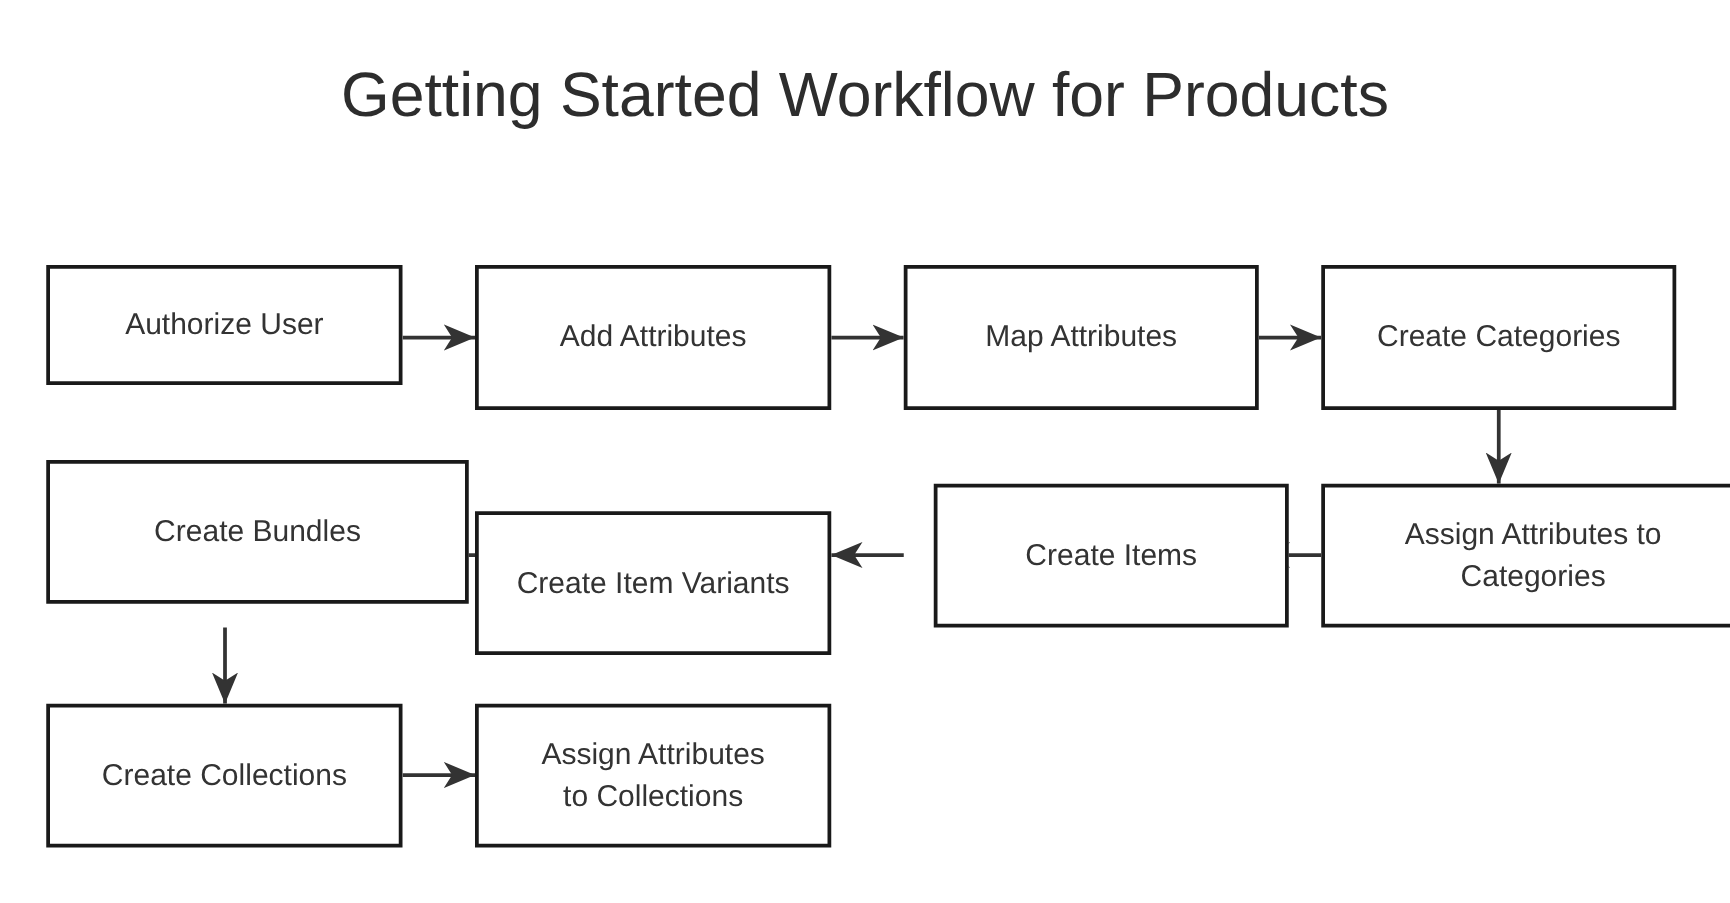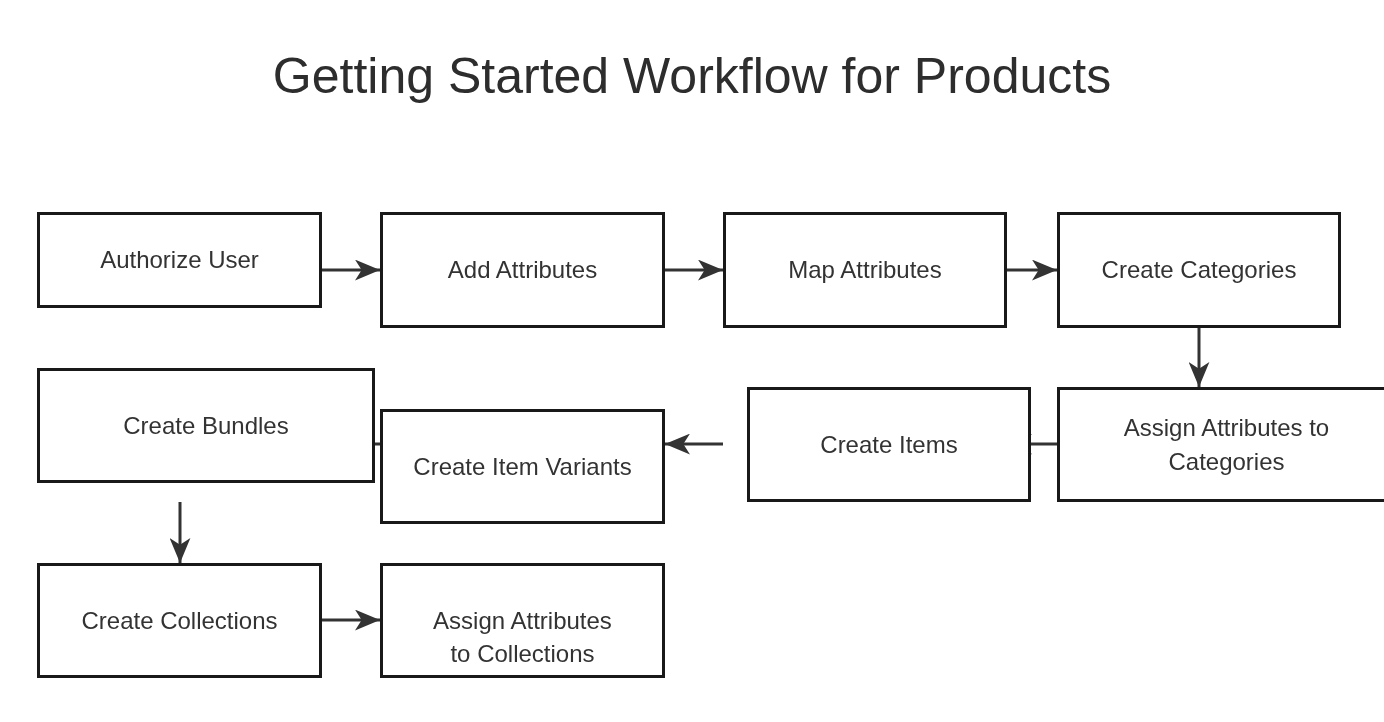--- a/index.html
+++ b/index.html
@@ -75,16 +75,16 @@
       <div class="node" style="left: 37px; top: 212px; width: 285px; height: 96px;"><span>Authorize User</span></div>
       <div class="node" style="left: 380px; top: 212px; width: 285px; height: 116px;"><span>Add Attributes</span></div>
       <div class="node" style="left: 723px; top: 212px; width: 284px; height: 116px;"><span>Map Attributes</span></div>
       <div class="node" style="left: 1057px; top: 212px; width: 284px; height: 116px;"><span>Create Categories</span></div>
       <div class="node" style="left: 1057px; top: 387px; width: 339px; height: 115px;"><span>Assign Attributes to
 Categories</span></div>
       <div class="node" style="left: 723px; top: 387px; width: 284px; height: 115px; margin-left: 24px;"><span>Create Items</span></div>
       <div class="node" style="left: 380px; top: 387px; width: 285px; height: 115px; margin-top: 22px;"><span>Create Item Variants</span></div>
       <div class="node" style="left: 37px; top: 368px; width: 338px; height: 115px;"><span>Create Bundles</span></div>
       <div class="node" style="left: 37px; top: 563px; width: 285px; height: 115px;"><span>Create Collections</span></div>
-      <div class="node" style="left: 380px; top: 563px; width: 285px; height: 115px; align-items: flex-end;"><span>Assign Attributes
+      <div class="node" style="left: 380px; top: 563px; width: 285px; height: 115px;"><span>Assign Attributes
 to Collections</span></div>
     </div>
 </div>
 
 </body></html>

